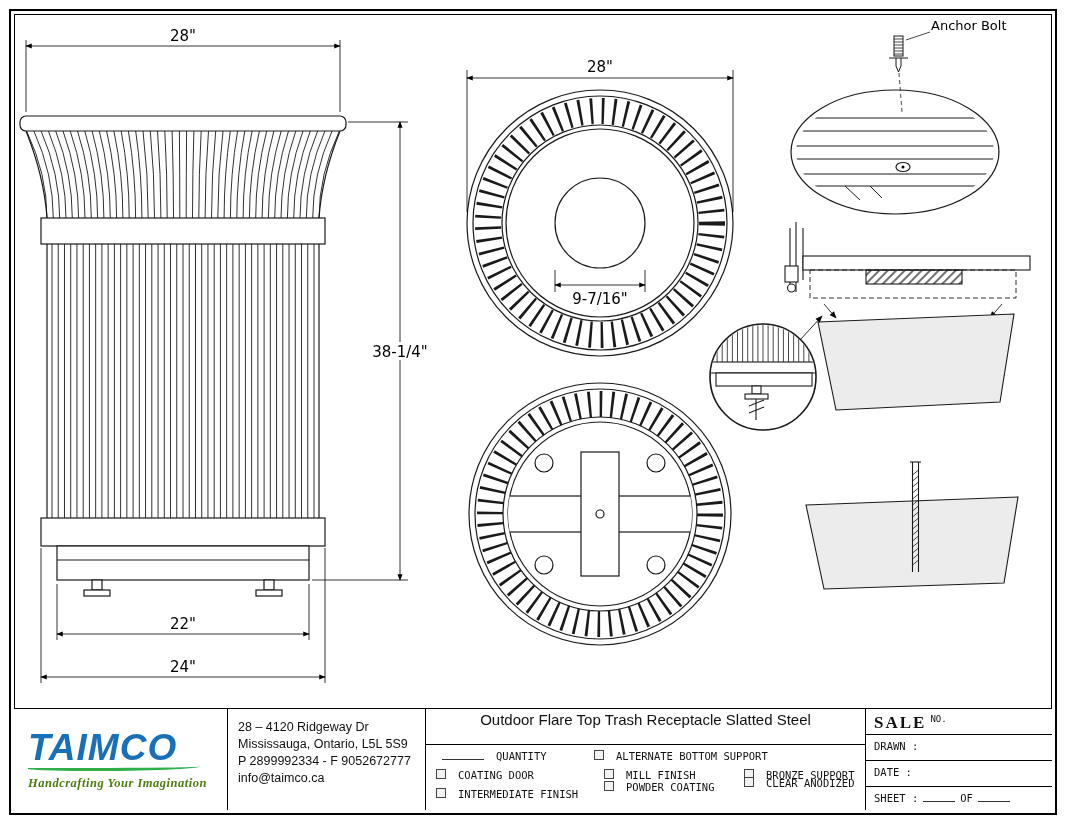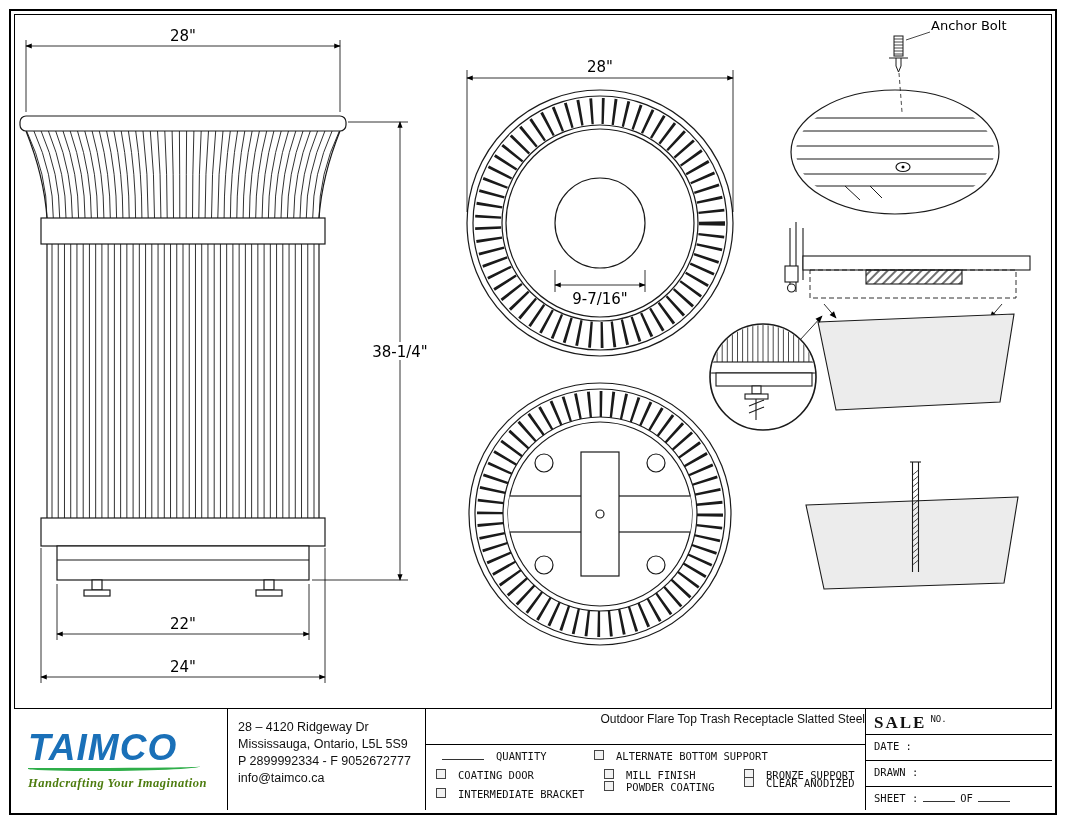--- a/index.html
+++ b/index.html
@@ -21,22 +21,22 @@
   .tb-logo { width:214px; display:flex; flex-direction:column; justify-content:center;
              padding-left:14px; }
   .logo-main { font-size:37px; font-weight:bold; font-style:italic; line-height:1;
                color:#1a70b8; letter-spacing:1px; }
   .logo-swoosh { width:172px; height:7px; border-bottom:3px solid #2fae4a;
                  border-radius:0 0 80% 40%; margin-top:-2px; }
   .logo-tag { font-family:"Liberation Serif", serif; font-style:italic; font-weight:bold;
               font-size:12.5px; color:#4d7c0f; margin-top:5px; letter-spacing:.5px; }
   .tb-address { width:198px; padding:10px 0 0 10px; font-size:12.5px; line-height:1.35; }
   .tb-center { width:440px; display:flex; flex-direction:column; }
-  .tb-title { height:36px; border-bottom:1.2px solid #000; text-align:right;
-              font-size:12px; padding-top:3px; line-height:15px; }
+  .tb-title { height:36px; border-bottom:1.2px solid #000; text-align:center;
+              font-size:15px; padding-top:3px; line-height:15px; }
   .tb-options { position:relative; flex:1; font-family:"DejaVu Sans Mono", monospace;
                 font-size:10.5px; }
   .opt { position:absolute; display:flex; gap:12px; white-space:nowrap; }
   .cb { width:10px; height:10px; border:1px solid #444; background:#f2f2f2; flex:0 0 auto; }
   .qblank { display:inline-block; width:42px; height:10px; border-bottom:1px solid #333; }
   .tb-right { flex:1; border-right:none; display:flex; flex-direction:column;
               font-family:"DejaVu Sans Mono", monospace; font-size:10.5px; }
   .tr-row { border-bottom:1.2px solid #000; height:26px; padding:5px 0 0 8px; }
   .tr-row:last-child { border-bottom:none; flex:1; }
   .sale-word { font-family:"Liberation Serif", serif; font-weight:bold; font-size:17px;
@@ -380,40 +380,40 @@
       <div class="opt" style="left:178px;top:24px">
         <span class="cb"></span>
         <span>MILL FINISH</span>
       </div>
       <div class="opt" style="left:318px;top:24px">
         <span class="cb"></span>
         <span>BRONZE SUPPORT</span>
       </div>
       <div class="opt" style="left:10px;top:43px">
         <span class="cb"></span>
-        <span>INTERMEDIATE BRACKET</span>
+        <span>INTERMEDIATE FINISH</span>
       </div>
       <div class="opt" style="left:178px;top:36px">
         <span class="cb"></span>
         <span>POWDER COATING</span>
       </div>
       <div class="opt" style="left:318px;top:32px">
         <span class="cb"></span>
         <span>CLEAR ANODIZED</span>
       </div>
     </div>
   </div>
 
   <div class="tb-cell tb-right">
     <div class="tr-row">
       <span class="sale-word">SALE</span><span class="sale-no">NO.</span>
     </div>
     <div class="tr-row">
+      <span>DRAWN :</span>
+    </div>
+    <div class="tr-row">
       <span>DATE :</span>
-    </div>
-    <div class="tr-row">
-      <span>DRAWN :</span>
     </div>
     <div class="tr-row">
       <span>SHEET :</span><span class="blankline"></span><span>OF</span><span class="blankline"></span>
     </div>
   </div>
 </div>
 
 </body></html>

